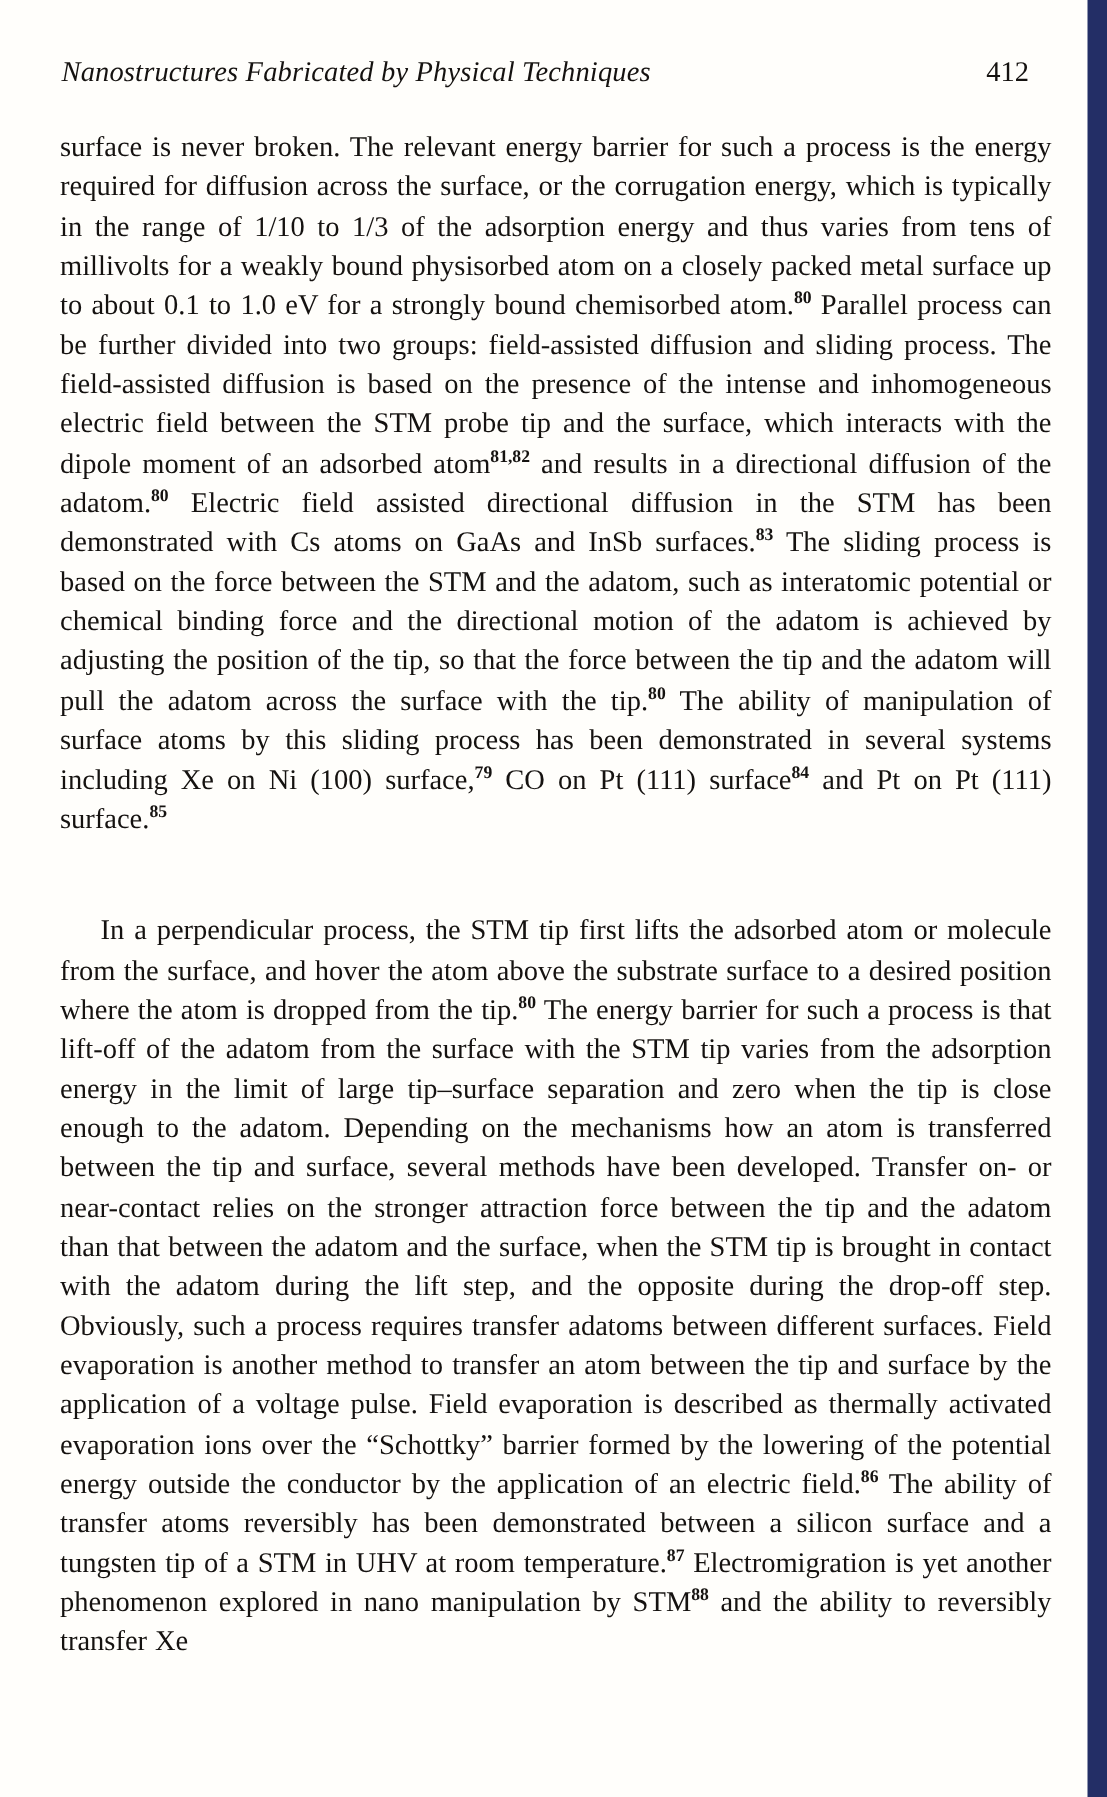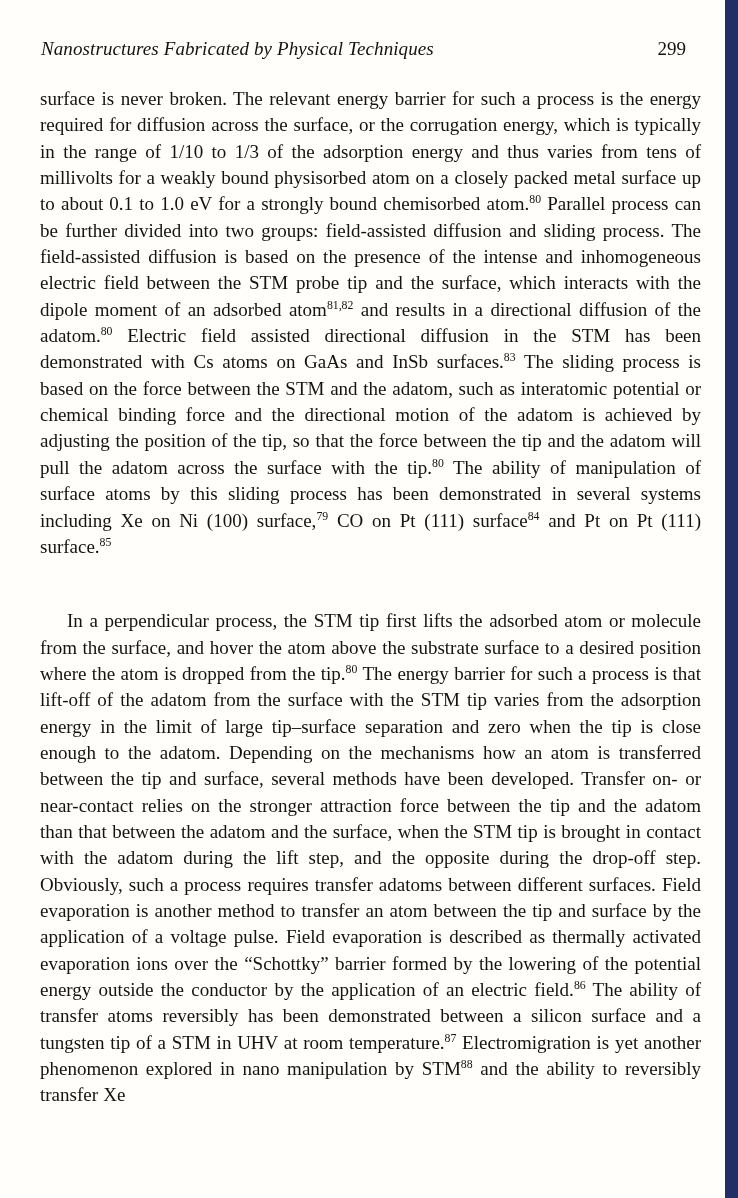--- a/index.html
+++ b/index.html
@@ -47,30 +47,31 @@
     line-height: 26.35px;
     text-align: justify;
     word-spacing: 0.5px;
   }
   .body-text p { margin: 0; padding: 0; }
   .body-text p.indent { text-indent: 27px; margin-top: 48px; }
   sup.citation {
     font-size: 0.62em;
     line-height: 0;
     vertical-align: super;
+    font-weight: bold;
   }
 </style>
 </head>
 <body>
 
 <div class="page">
 
   <div class="header">
     <span class="header-title">Nanostructures Fabricated by Physical Techniques</span>
-    <span class="header-page-number">299</span>
+    <span class="header-page-number">412</span>
   </div>
 
   <div class="body-text">
     <p><span>surface is never broken. The relevant energy barrier for such a process is the energy required for diffusion across the surface, or the corrugation energy, which is typically in the range of 1/10 to 1/3 of the adsorption energy and thus varies from tens of millivolts for a weakly bound physisorbed atom on a closely packed metal surface up to about 0.1 to 1.0 eV for a strongly bound chemisorbed atom.</span><sup class="citation">80</sup><span> Parallel process can be further divided into two groups: field-assisted diffusion and sliding process. The field-assisted diffusion is based on the presence of the intense and inhomogeneous electric field between the STM probe tip and the surface, which interacts with the dipole moment of an adsorbed atom</span><sup class="citation">81,82</sup><span> and results in a directional diffusion of the adatom.</span><sup class="citation">80</sup><span> Electric field assisted directional diffusion in the STM has been demonstrated with Cs atoms on GaAs and InSb surfaces.</span><sup class="citation">83</sup><span> The sliding process is based on the force between the STM and the adatom, such as interatomic potential or chemical binding force and the directional motion of the adatom is achieved by adjusting the position of the tip, so that the force between the tip and the adatom will pull the adatom across the surface with the tip.</span><sup class="citation">80</sup><span> The ability of manipulation of surface atoms by this sliding process has been demonstrated in several systems including Xe on Ni (100) surface,</span><sup class="citation">79</sup><span> CO on Pt (111) surface</span><sup class="citation">84</sup><span> and Pt on Pt (111) surface.</span><sup class="citation">85</sup></p>
     <p class="indent"><span>In a perpendicular process, the STM tip first lifts the adsorbed atom or molecule from the surface, and hover the atom above the substrate surface to a desired position where the atom is dropped from the tip.</span><sup class="citation">80</sup><span> The energy barrier for such a process is that lift-off of the adatom from the surface with the STM tip varies from the adsorption energy in the limit of large tip–surface separation and zero when the tip is close enough to the adatom. Depending on the mechanisms how an atom is transferred between the tip and surface, several methods have been developed. Transfer on- or near-contact relies on the stronger attraction force between the tip and the adatom than that between the adatom and the surface, when the STM tip is brought in contact with the adatom during the lift step, and the opposite during the drop-off step. Obviously, such a process requires transfer adatoms between different surfaces. Field evaporation is another method to transfer an atom between the tip and surface by the application of a voltage pulse. Field evaporation is described as thermally activated evaporation ions over the “Schottky” barrier formed by the lowering of the potential energy outside the conductor by the application of an electric field.</span><sup class="citation">86</sup><span> The ability of transfer atoms reversibly has been demonstrated between a silicon surface and a tungsten tip of a STM in UHV at room temperature.</span><sup class="citation">87</sup><span> Electromigration is yet another phenomenon explored in nano manipulation by STM</span><sup class="citation">88</sup><span> and the ability to reversibly transfer Xe</span></p>
   </div>
 
   <div class="binding-bar"></div>
 
 </div>

